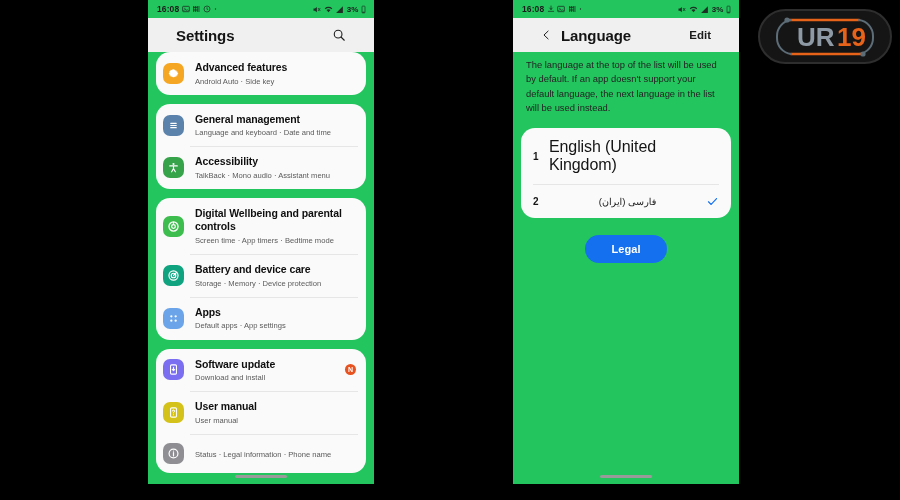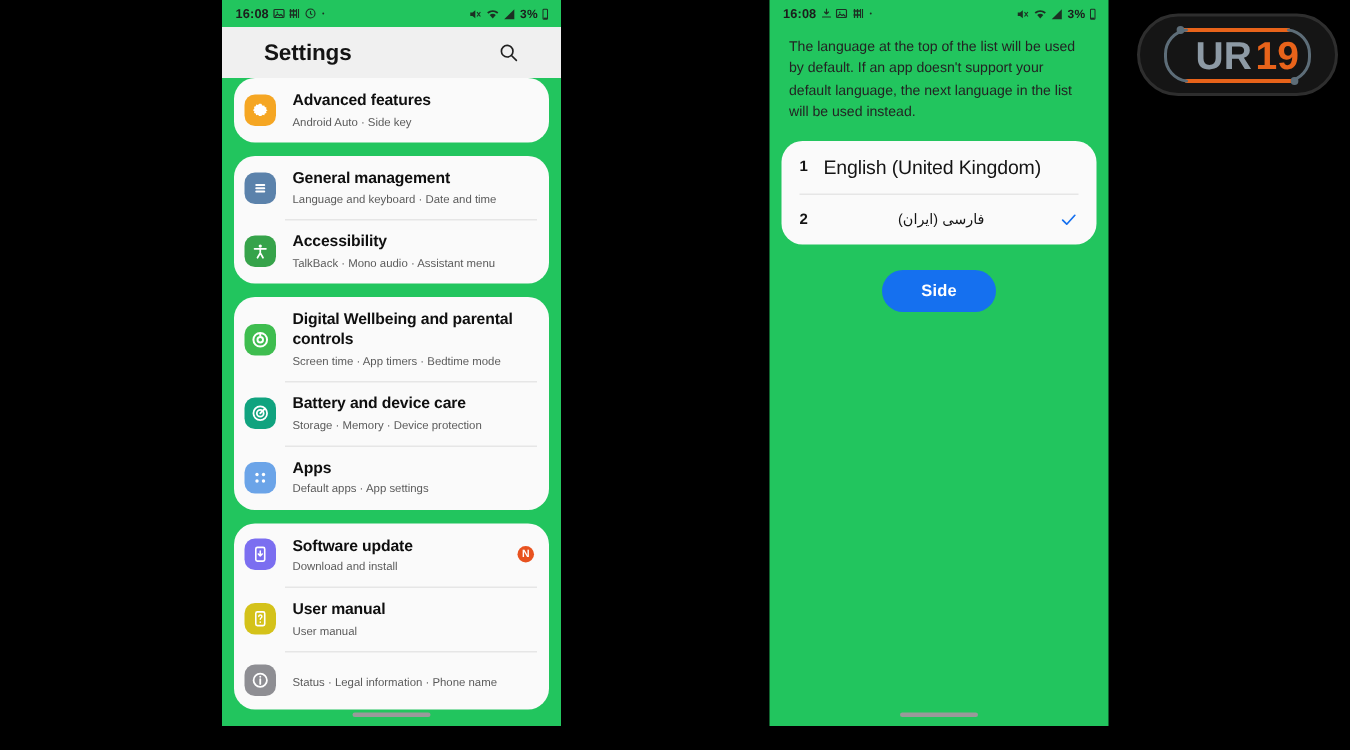--- a/index.html
+++ b/index.html
@@ -98,21 +98,21 @@
   }
   .lang-row + .lang-row::before {
     content: ""; position: absolute; left: 12px; right: 12px; top: 0;
     height: 1px; background: #e6e6e6;
   }
   .lang-num {
     font-size: 10px; font-weight: 700; color: #141414;
     width: 16px; flex: 0 0 16px;
   }
   .lang-name {
-    font-size: 13px; color: #141414; flex: 1;
+    font-size: 16px; color: #141414; flex: 1;
     letter-spacing: -.1px;
   }
   .lang-name.rtl { direction: rtl; text-align: center;
     font-family: Liberation Sans, sans-serif; font-size: 9.6px; }
   .check { flex: 0 0 auto; display: flex; align-items: center; }
 
   .apply-wrap { display: flex; justify-content: center; margin-top: 17px; }
   .apply-btn {
     background: #1570ef; color: #fff;
     font-size: 11px; font-weight: 700;
@@ -360,41 +360,50 @@
             <path d="M21 3v18H3z" fill="#1c1c1c"></path>
           </svg>
         <span class="sb-batt">3%</span>
         <svg class="sb-ico" width="5" height="9" viewBox="0 0 12 24">
             <rect x="2" y="3" width="8" height="18" rx="1.6" fill="none" stroke="#1c1c1c" stroke-width="1.8"></rect>
             <rect x="2.9" y="18" width="6.2" height="2.4" fill="#1c1c1c"></rect>
           </svg>
       </div>
     </div>
 
+    <div class="header">
+      <div class="hdr-back">
+        <svg width="11" height="14" viewBox="0 0 24 24">
+            <path d="M15.5 3.5L6.5 12l9 8.5" fill="none" stroke="#1b1b1b" stroke-width="2.1" stroke-linecap="round" stroke-linejoin="round"></path>
+          </svg>
+      </div>
+      <div class="header-title">Language</div>
+      <div class="header-action">Edit</div>
+    </div>
 
     <div class="lang-desc">The language at the top of the list will be used by default. If an app doesn't support your default language, the next language in the list will be used instead.</div>
 
     <div class="lang-card">
       <div class="lang-row">
         <div class="lang-num">1</div>
         <div class="lang-name">English (United Kingdom)</div>
       </div>
       <div class="lang-row">
         <div class="lang-num">2</div>
         <div class="lang-name rtl">فارسی (ایران)</div>
         <div class="check">
           <svg width="13" height="13" viewBox="0 0 24 24">
               <path d="M4.5 12.5l5 5 10-11" fill="none" stroke="#1570ef" stroke-width="2.1" stroke-linecap="round" stroke-linejoin="round"></path>
             </svg>
         </div>
       </div>
     </div>
 
     <div class="apply-wrap">
-      <button class="apply-btn">Side</button>
+      <button class="apply-btn">Legal</button>
     </div>
 
     <div class="home-ind"></div>
   </div>
 
   <svg class="logo" viewBox="0 0 136 57">
     <rect x="2" y="2" width="132" height="53" rx="26.5" fill="#151515" stroke="#2e2e2e" stroke-width="2"></rect>
     <path d="M30 12h72" stroke="#e8631a" stroke-width="2.6" stroke-linecap="round" fill="none"></path>
     <path d="M102 12a16 16 0 0114 16v2a16 16 0 01-14 16" stroke="#5d6d78" stroke-width="2" fill="none" stroke-linecap="round"></path>
     <path d="M34 46h72" stroke="#e8631a" stroke-width="2.6" stroke-linecap="round" fill="none"></path>

